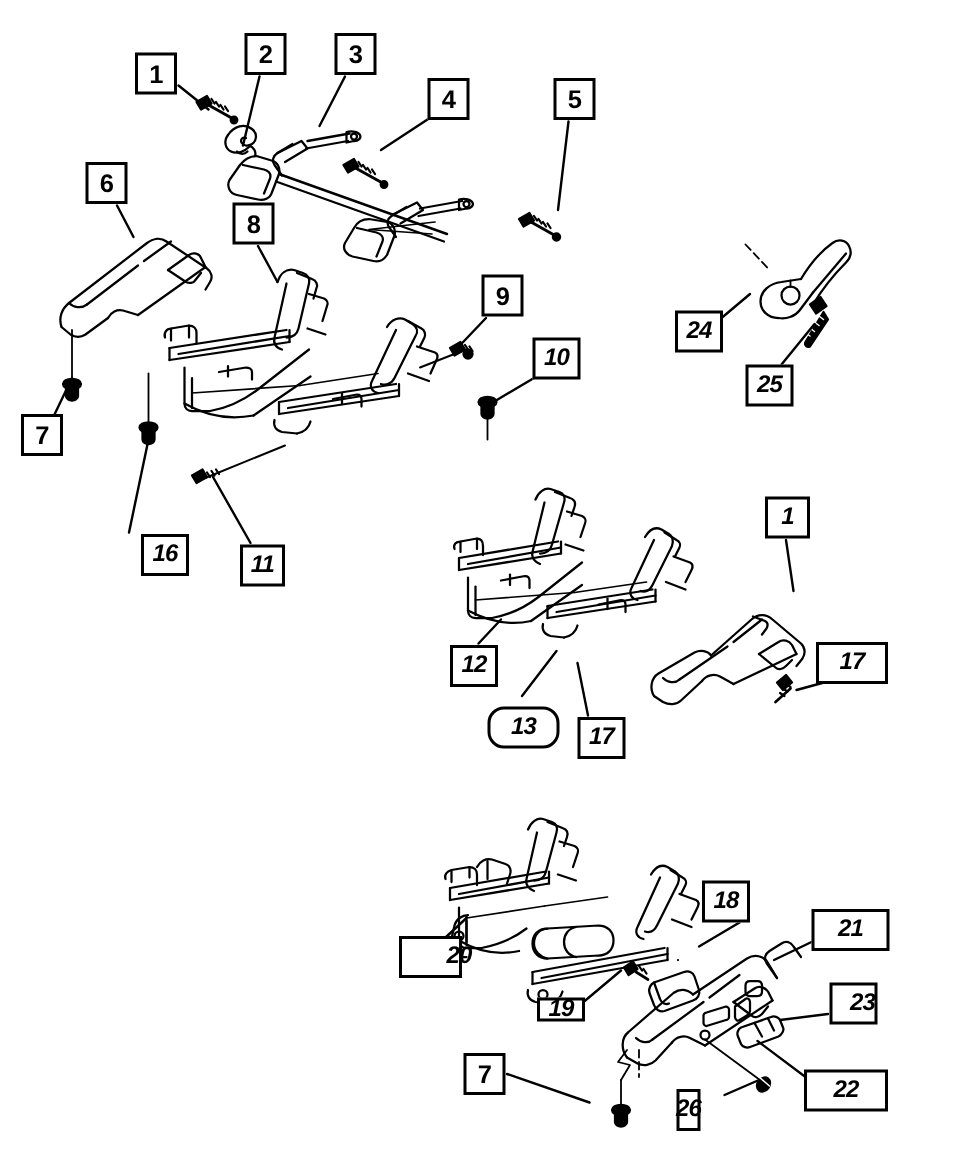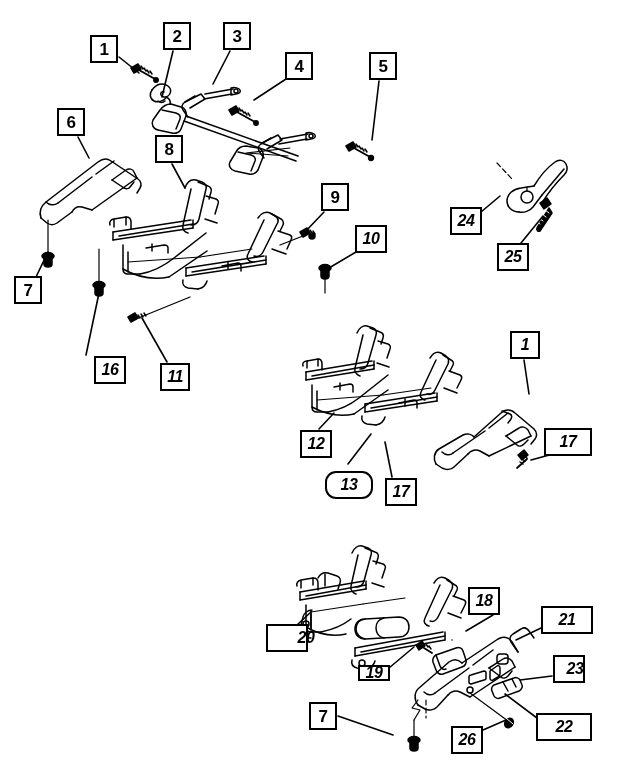--- a/index.html
+++ b/index.html
@@ -441,17 +441,17 @@
       <div class="callout wide" style="left: 66px; top: 356px; width: 32px; height: 28px; margin-left: 28px;">16</div>
       <div class="callout wide" style="left: 544px; top: 428px; width: 48px; height: 28px;">17</div>
       <div class="callout wide" style="left: 468px; top: 587px; width: 32px; height: 28px;">18</div>
       <div class="callout wide" style="left: 358px; top: 665px; width: 32px; height: 16px; text-align: center;">19</div>
       <div class="callout wide" style="left: 266px; top: 624px; width: 32px; height: 28px; padding-left: 38px;">20</div>
       <div class="callout wide" style="left: 541px; top: 606px; width: 52px; height: 28px;">21</div>
       <div class="callout wide" style="left: 536px; top: 713px; width: 56px; height: 28px;">22</div>
       <div class="callout wide" style="left: 553px; top: 655px; width: 32px; height: 28px; padding-left: 12px;">23</div>
       <div class="callout wide" style="left: 450px; top: 207px; width: 32px; height: 28px;">24</div>
       <div class="callout wide" style="left: 497px; top: 243px; width: 32px; height: 28px;">25</div>
-      <div class="callout wide" style="left: 451px; top: 726px; width: 32px; height: 28px;">26</div>
+      <div class="callout wide" style="left: 451px; top: 726px; width: 16px; height: 28px;">26</div>
       <div class="callout" style="left: 309px; top: 702px; width: 28px; height: 28px;">7</div>
     </div>
 
 </div>
 
 </body></html>

